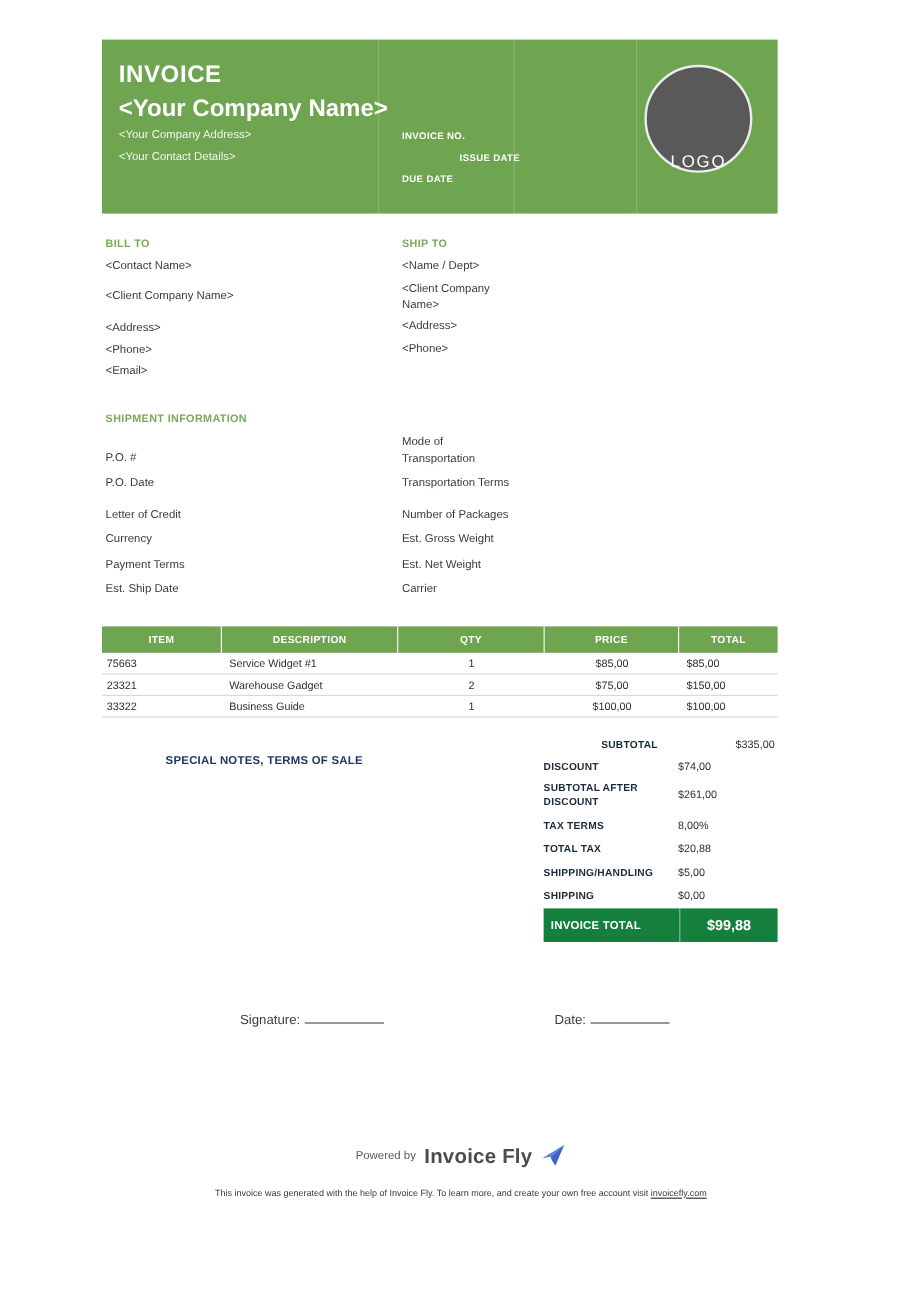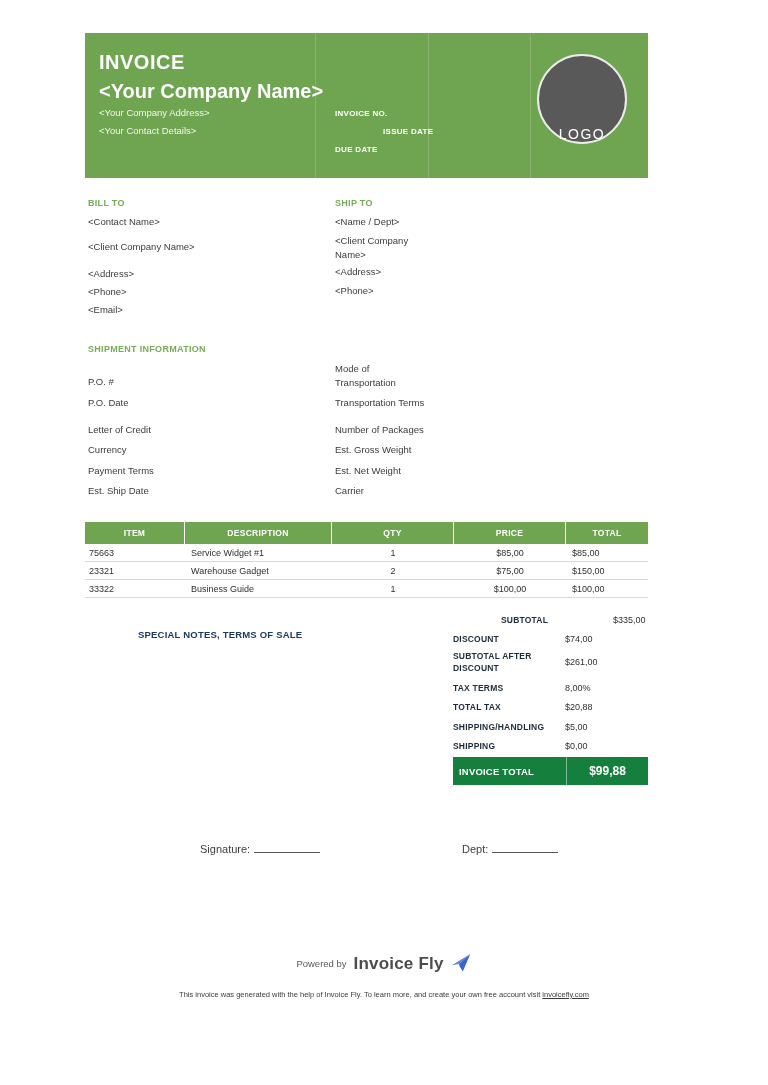--- a/index.html
+++ b/index.html
@@ -196,21 +196,21 @@
     <div class="tvalue">$0,00</div>
   </div>
 
   <div class="total-bar">
     <div class="tb-label">INVOICE TOTAL</div>
     <div class="tb-div"></div>
     <div class="tb-value">$99,88</div>
   </div>
 
   <div class="sig-label sig"><span>Signature:</span><span class="sig-line"></span></div>
-  <div class="sig-label dat"><span>Dept:</span><span class="sig-line"></span></div>
+  <div class="sig-label dat"><span>Date:</span><span class="sig-line"></span></div>
 
   <div class="powered">
     <span class="pb">Powered by</span>
     <span class="brand">Invoice Fly</span>
     <svg width="21" height="21" viewBox="0 0 24 24">
       <polygon fill="#5c85e0" points="1,14 22,1 9,12.5"></polygon>
       <polygon fill="#3864cc" points="9,12.5 22,1 13.5,21 10,15.5"></polygon>
     </svg>
   </div>
   <div class="fineprint">

